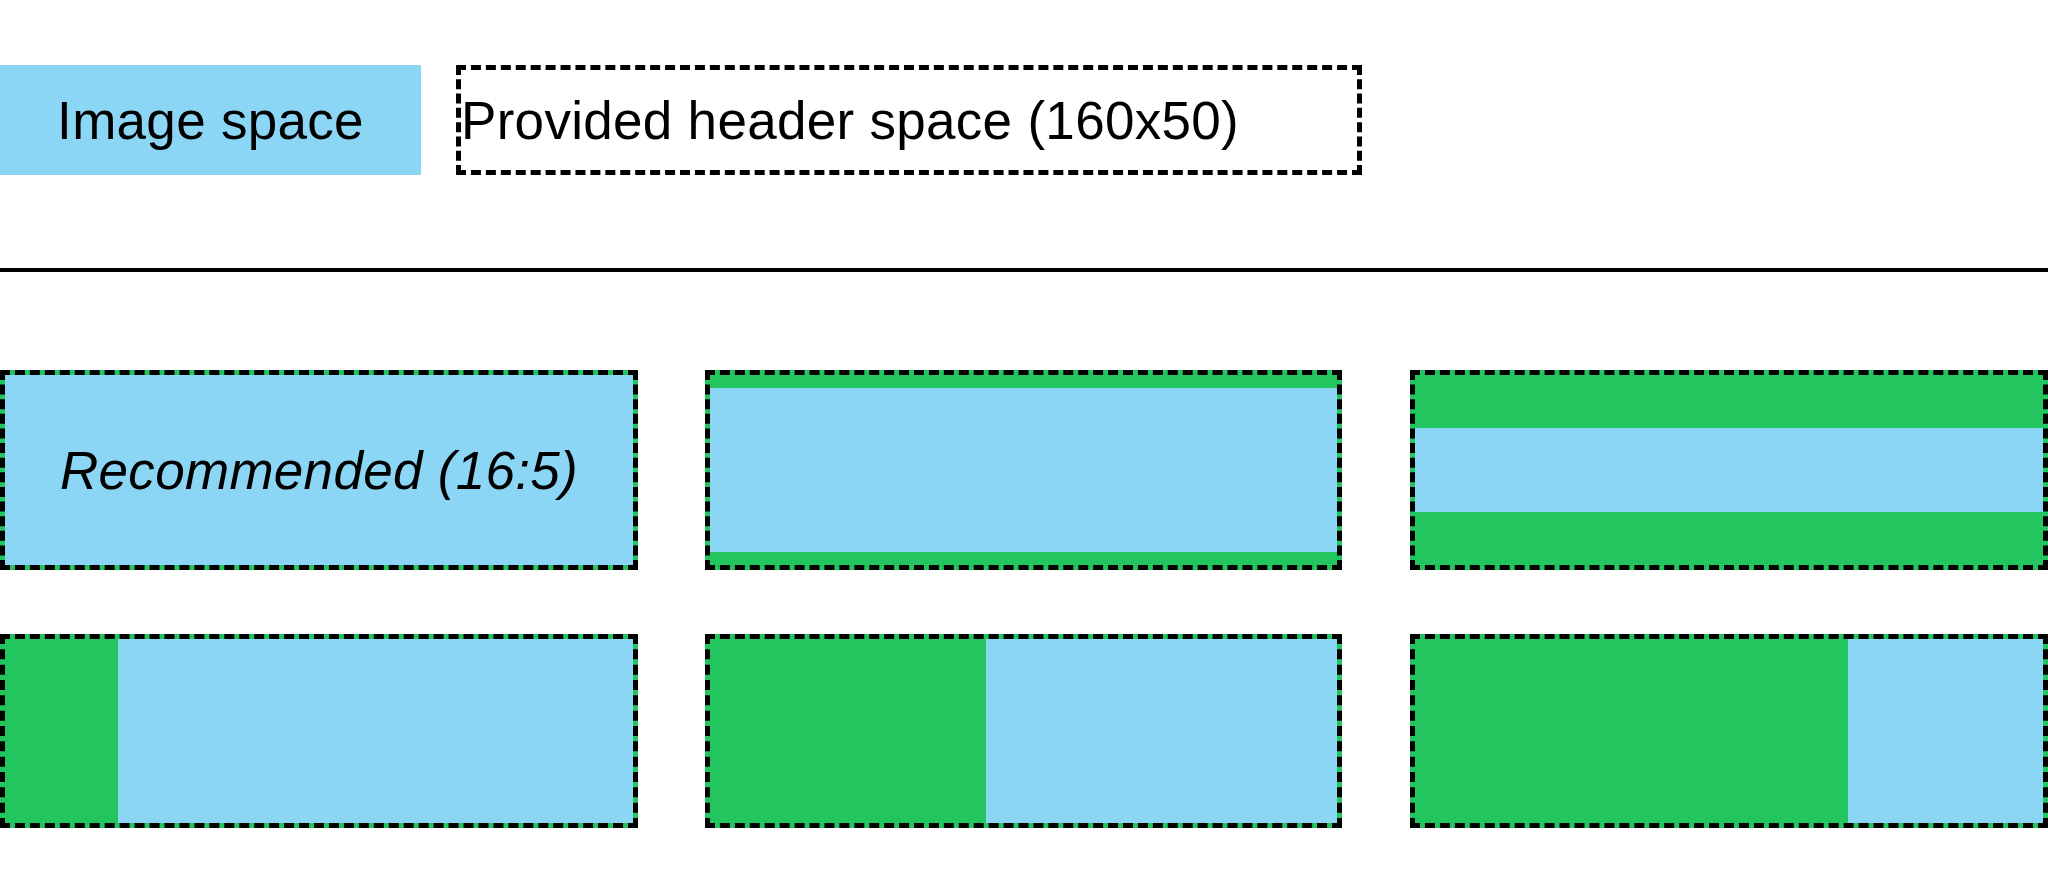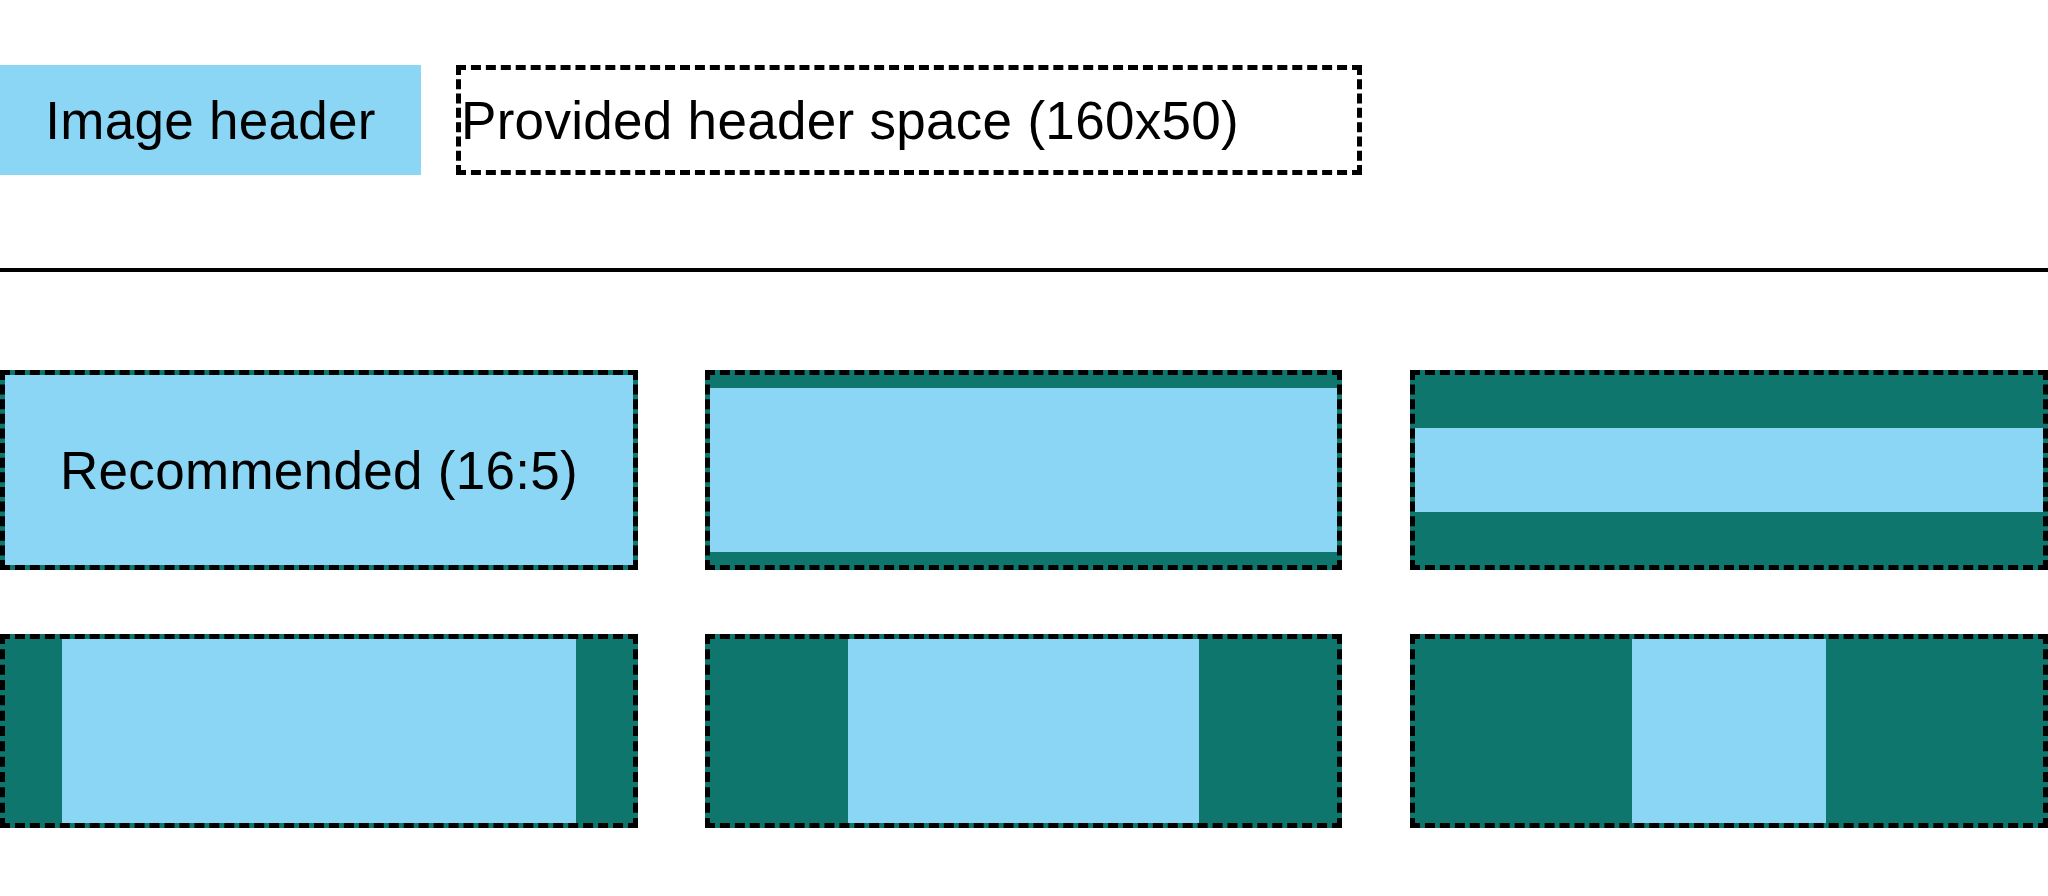--- a/index.html
+++ b/index.html
@@ -26,43 +26,44 @@
     background: #fff;
   }
 
   
   .divider { position: absolute; left: 0; top: 268px; width: 2048px; height: 4px; background: #000; }
 
   
   .cell {
     position: absolute;
     border: 5px dashed #000;
-    display: flex; justify-content: center; align-items: stretch;
-    background: #0f766e;
+    display: flex; justify-content: flex-end; align-items: stretch;
+    background: #22c55e;
+    font-style: italic;
   }
   .r1 { top: 370px; height: 200px; }
   .r2 { top: 634px; height: 194px; }
   .c1 { left: 0px;    width: 638px; }
   .c2 { left: 705px;  width: 637px; }
   .c3 { left: 1410px; width: 638px; }
 
   .fill { flex: none; }
 
   .cell-label {
     position: absolute; inset: 0;
     display: flex; align-items: center; justify-content: center;
   }
 </style>
 </head>
 <body>
 
 <div class="stage">
 
   <div class="legend-swatch" style="background: rgb(139, 213, 245);">
-    <span class="label">Image header</span>
+    <span class="label">Image space</span>
   </div>
 
   <div class="legend-box">
     <span class="label">Provided header space (160x50)</span>
   </div>
 
   <div class="divider"></div>
 
   <div class="cell r1 c1" style="align-items: center;">
     <div class="fill" style="width: 100%; height: 100%; background: rgb(139, 213, 245);"></div>

